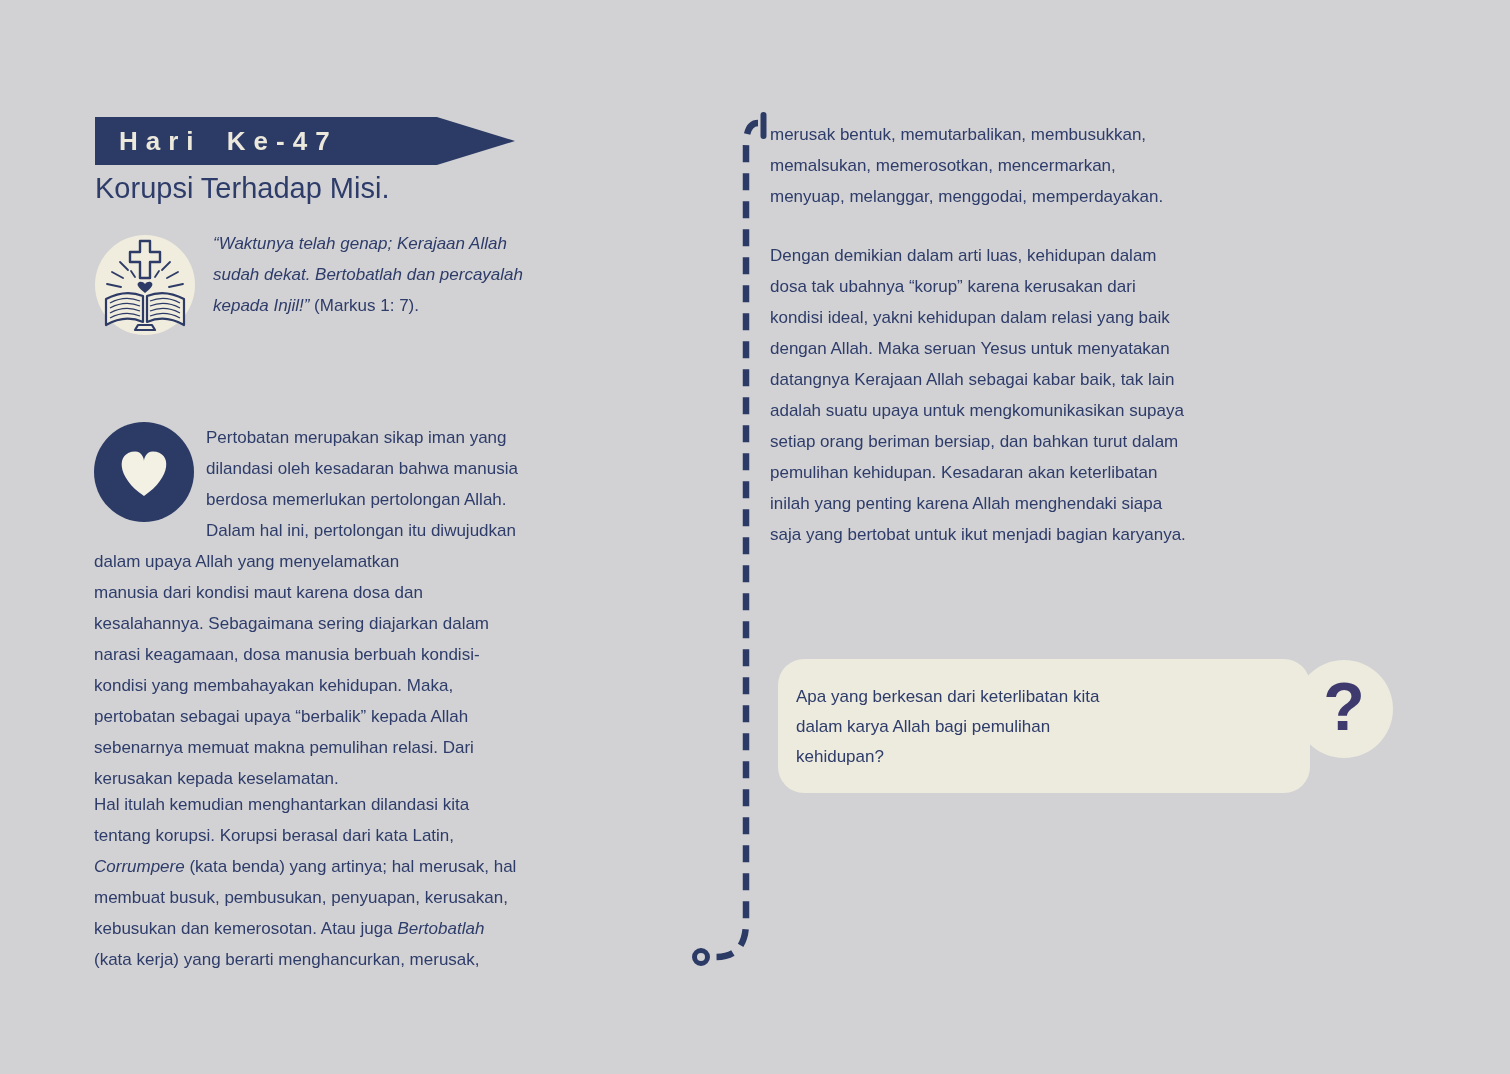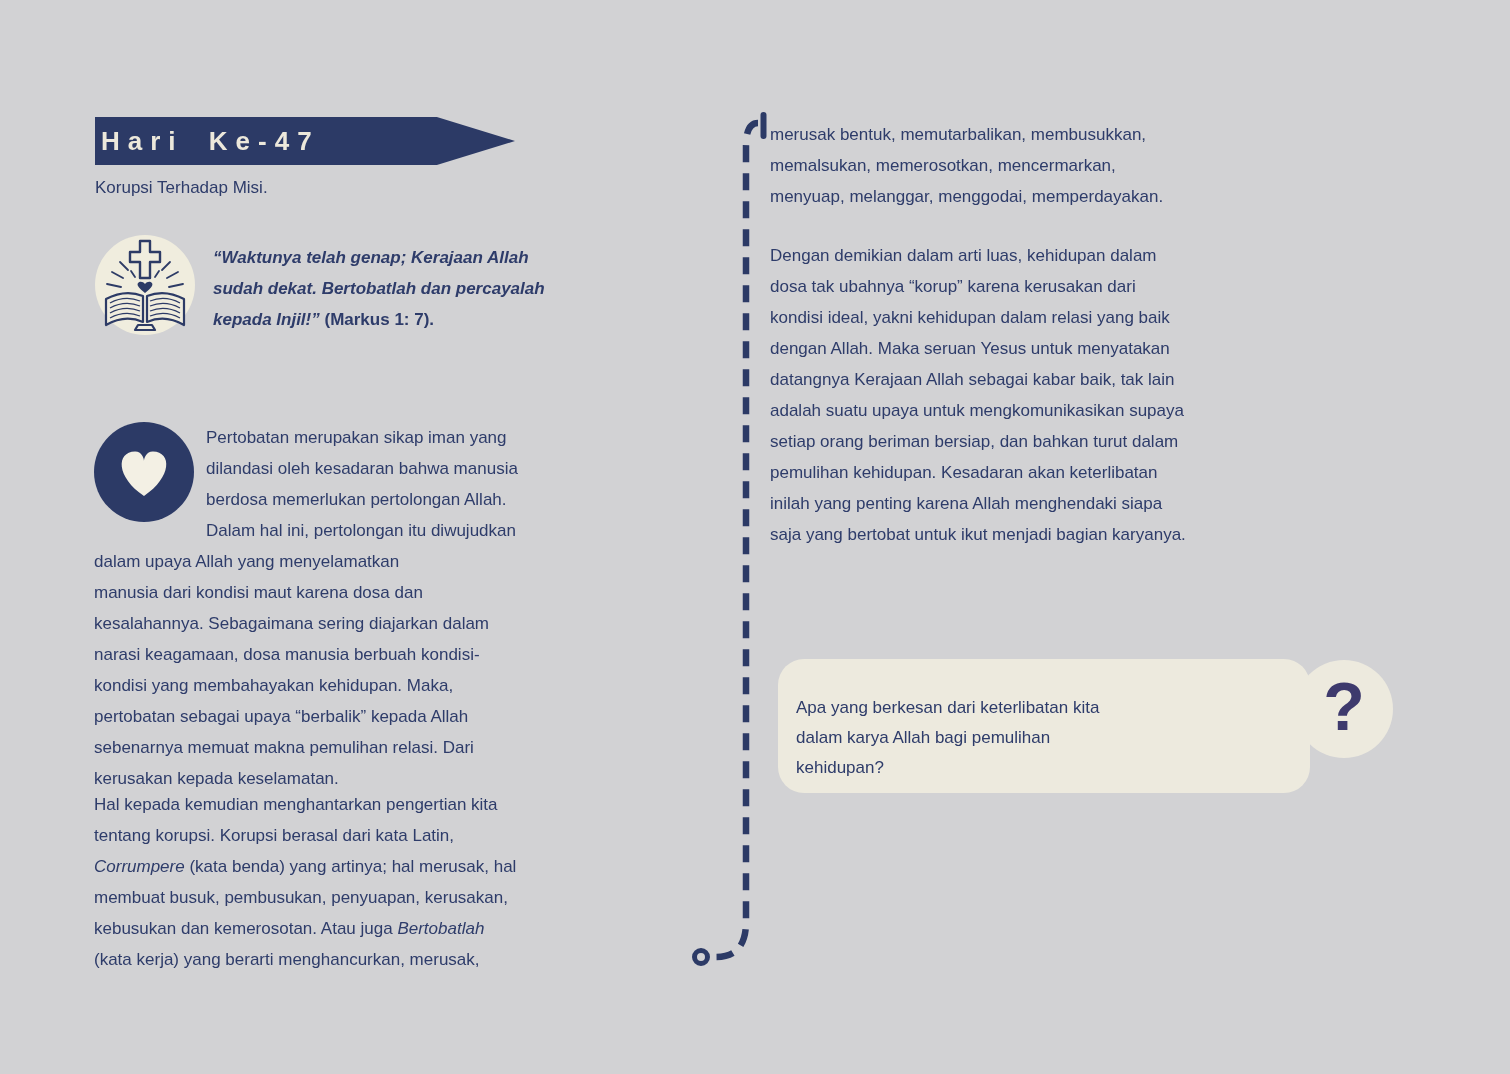--- a/index.html
+++ b/index.html
@@ -14,43 +14,43 @@
   .banner{
     position:absolute;left:95px;top:117px;
     width:420px;height:48px;
     background:#2c3a66;
     clip-path:polygon(0 0,81.4% 0,100% 50%,81.4% 100%,0 100%);
     display:flex;align-items:center;
   }
   .banner-text{
     color:#ece8db;font-weight:bold;font-size:26px;
     letter-spacing:8px;word-spacing:10px;
-    padding-left:6px;white-space:nowrap;
+    padding-left:24px;white-space:nowrap;
   }
   .subtitle{
     position:absolute;left:95px;top:174px;
-    font-size:17px;line-height:28px;
+    font-size:29px;line-height:28px;
   }
   .verse-row{
     position:absolute;left:95px;top:228px;
-    display:flex;gap:18px;align-items:flex-end;font-weight:bold;
+    display:flex;gap:18px;align-items:flex-start;
   }
   .bible-wrap{flex:none;width:100px;height:100px;margin-top:7px;}
   .body-text{font-size:17px;line-height:31px;white-space:pre-line;margin:0;}
   .italic{font-style:italic;}
   .para1{position:absolute;left:94px;top:360px;width:625px;}
   .heart-float{float:left;width:112px;height:153px;}
   .para2{position:absolute;left:94px;top:789px;width:645px;}
   .right-block-1{position:absolute;left:770px;top:119px;width:680px;}
   .right-block-2{position:absolute;left:770px;top:240px;width:690px;}
   .q-box{
     position:absolute;left:778px;top:659px;
     width:532px;height:134px;box-sizing:border-box;
     background:#edeade;border-radius:26px;
-    padding:34px 18px;
+    padding:23px 18px;
   }
   .q-box .body-text{line-height:30px;}
   .q-circle{
     position:absolute;left:1295px;top:660px;
     width:98px;height:98px;border-radius:50%;
     background:#edeade;
     display:flex;align-items:center;justify-content:center;
   }
   .q-mark{
     font-size:68px;font-weight:bold;color:#3e3a6d;
@@ -123,21 +123,21 @@
 dalam upaya Allah yang menyelamatkan
 manusia dari kondisi maut karena dosa dan
 kesalahannya. Sebagaimana sering diajarkan dalam
 narasi keagamaan, dosa manusia berbuah kondisi-
 kondisi yang membahayakan kehidupan. Maka,
 pertobatan sebagai upaya “berbalik” kepada Allah
 sebenarnya memuat makna pemulihan relasi. Dari
 kerusakan kepada keselamatan.</span>
   </div>
 
-  <p class="para2 body-text"><span>Hal kepada kemudian menghantarkan pengertian kita
+  <p class="para2 body-text"><span>Hal itulah kemudian menghantarkan dilandasi kita
 tentang korupsi. Korupsi berasal dari kata Latin,
 </span><span class="italic">Corrumpere</span><span> (kata benda) yang artinya; hal merusak, hal
 membuat busuk, pembusukan, penyuapan, kerusakan,
 kebusukan dan kemerosotan. Atau juga </span><span class="italic">Bertobatlah</span><span>
 (kata kerja) yang berarti menghancurkan, merusak,</span></p>
 
   <p class="right-block-1 body-text">merusak bentuk, memutarbalikan, membusukkan,
 memalsukan, memerosotkan, mencermarkan,
 menyuap, melanggar, menggodai, memperdayakan.</p>
   <p class="right-block-2 body-text">Dengan demikian dalam arti luas, kehidupan dalam

